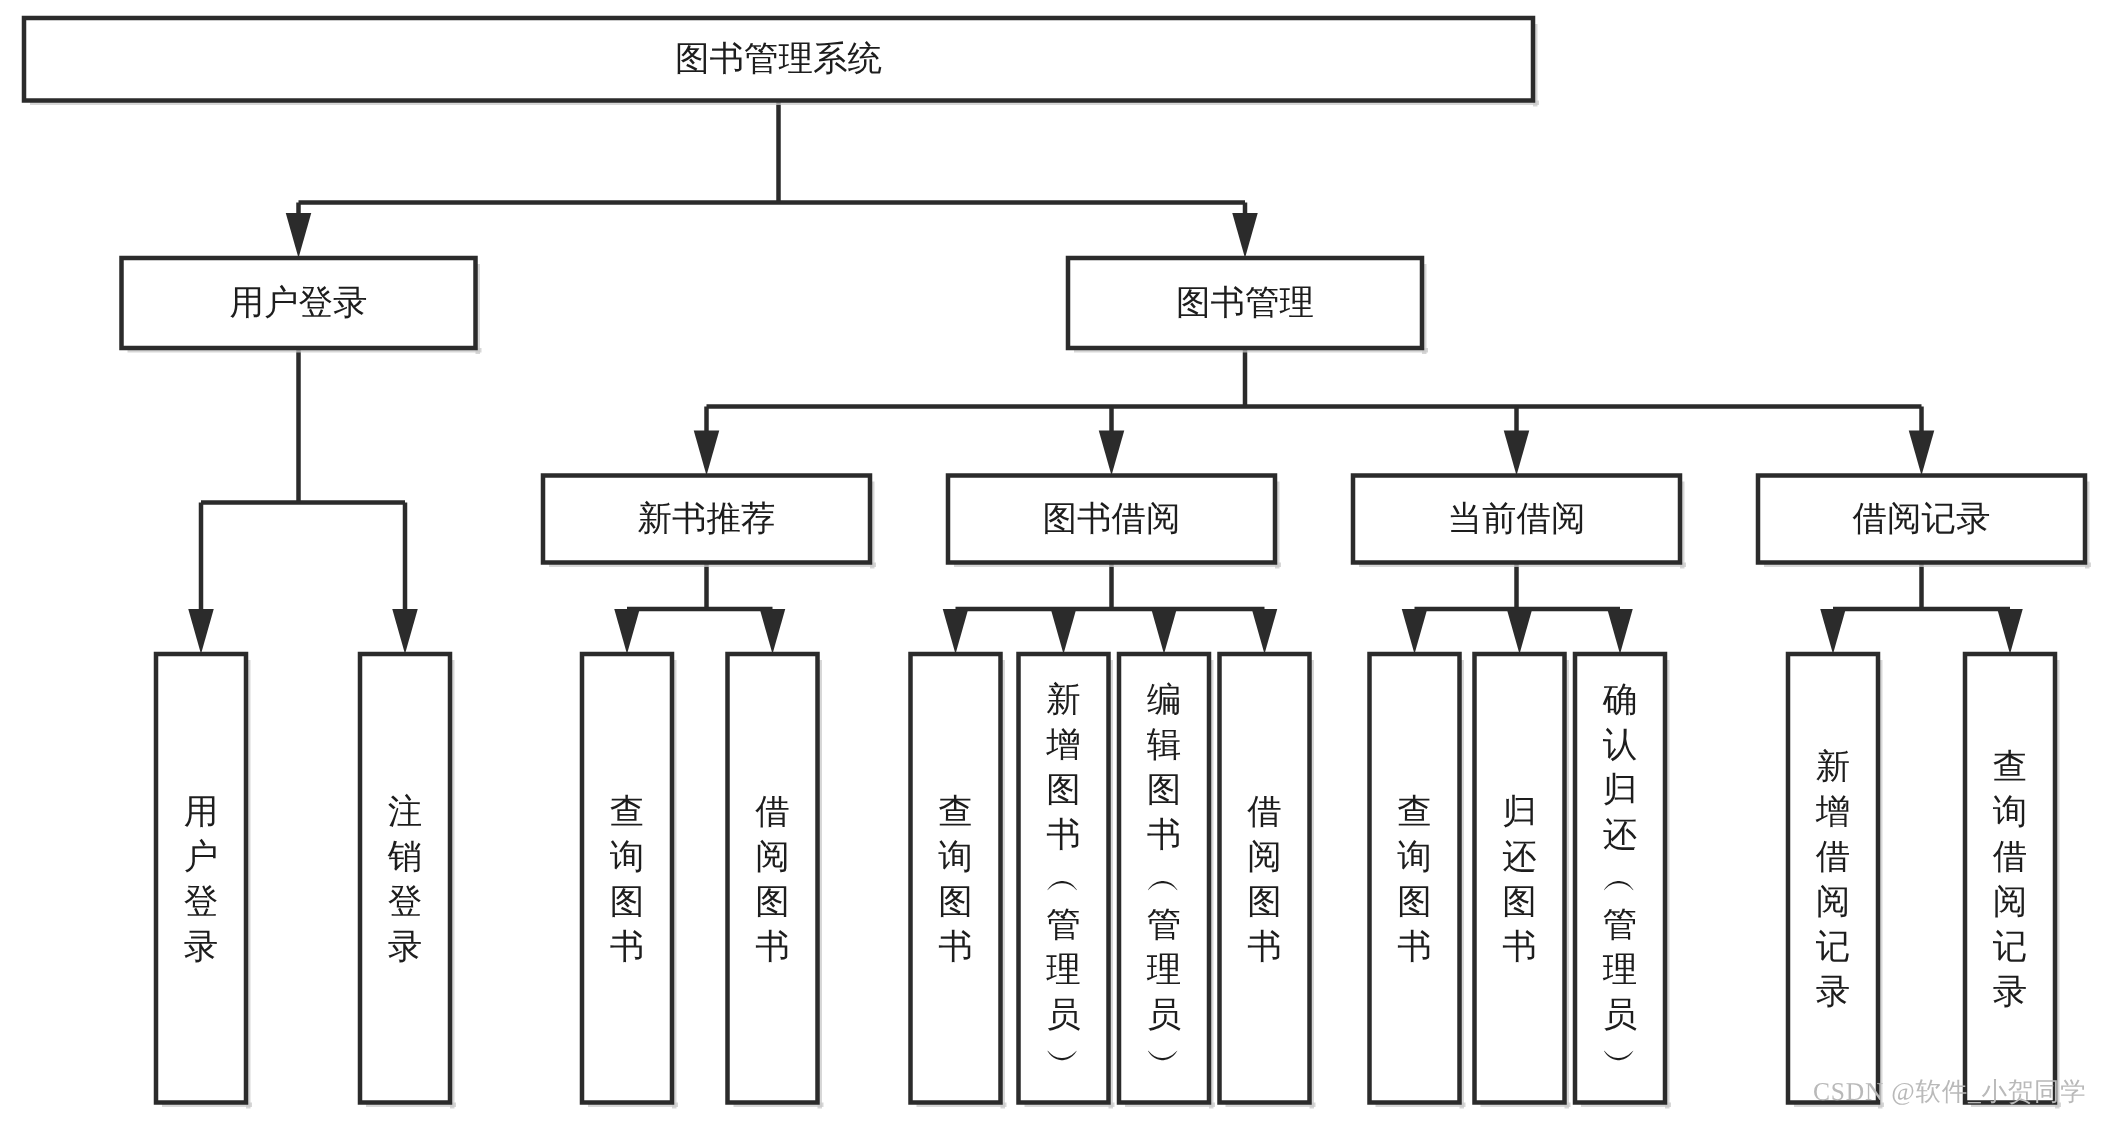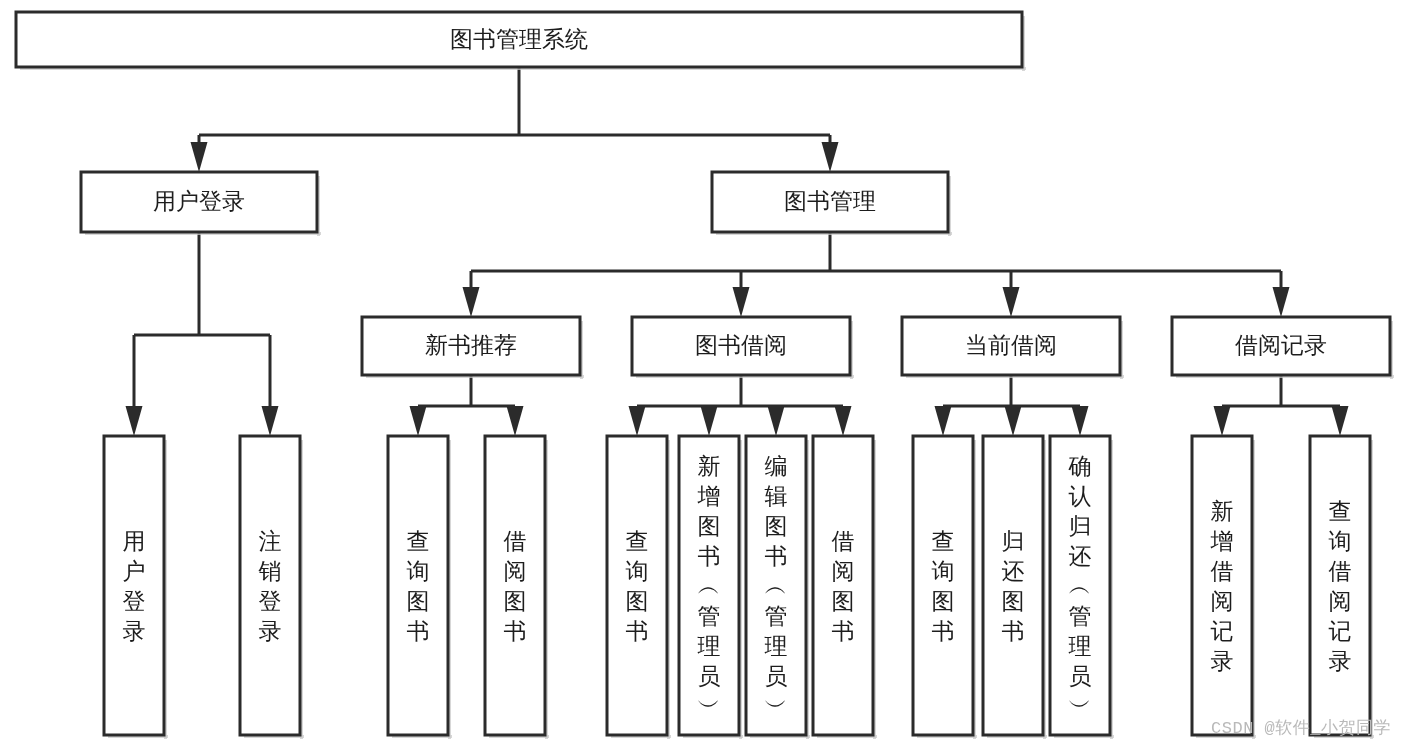--- a/index.html
+++ b/index.html
@@ -60,21 +60,21 @@
     font-family: "Liberation Sans", "DejaVu Sans", sans-serif;
     font-size: 23px;
     fill: #1d1d1d;
     text-anchor: middle;
     white-space: pre;
   }
   .watermark {
     position: absolute;
     right: 14px;
     bottom: 8px;
-    font-family: Liberation Mono, monospace;
+    font-family: Liberation Serif, serif;
     font-size: 17px;
     color: #b9b9b9;
     letter-spacing: 0.5px;
     user-select: none;
     pointer-events: none;
     white-space: pre;
   }
 </style>
 </head>
 <body>

